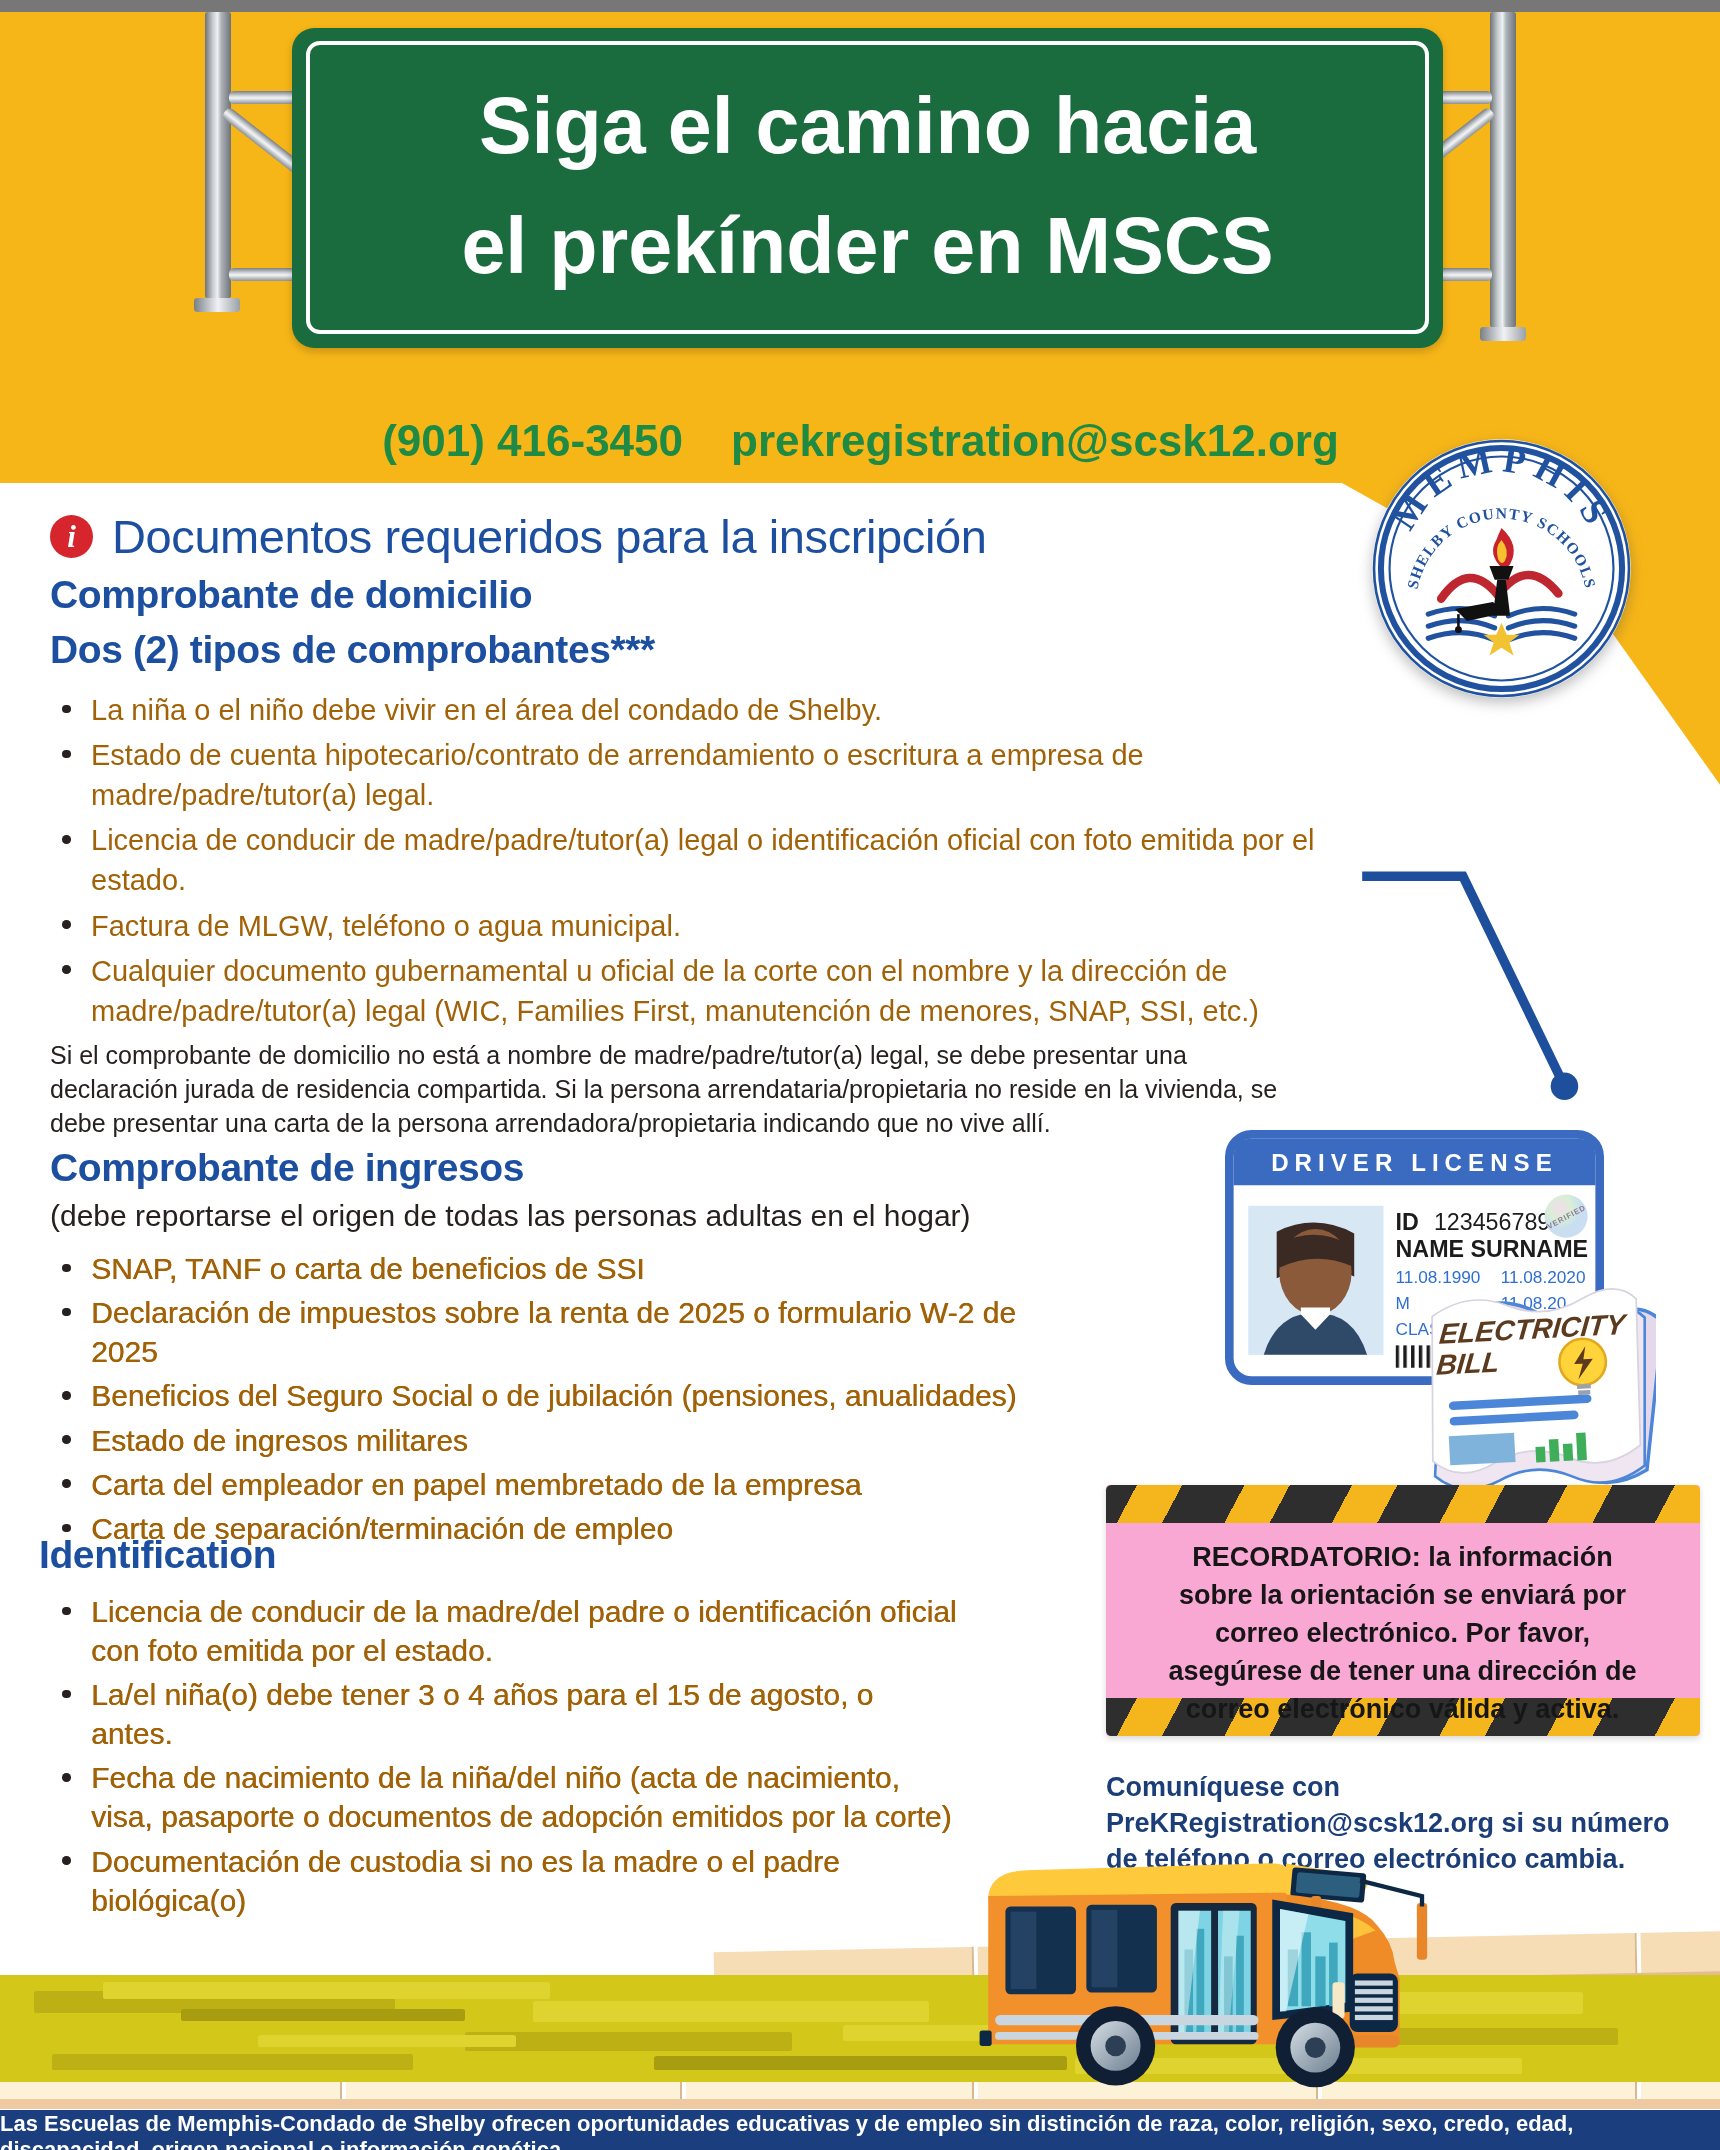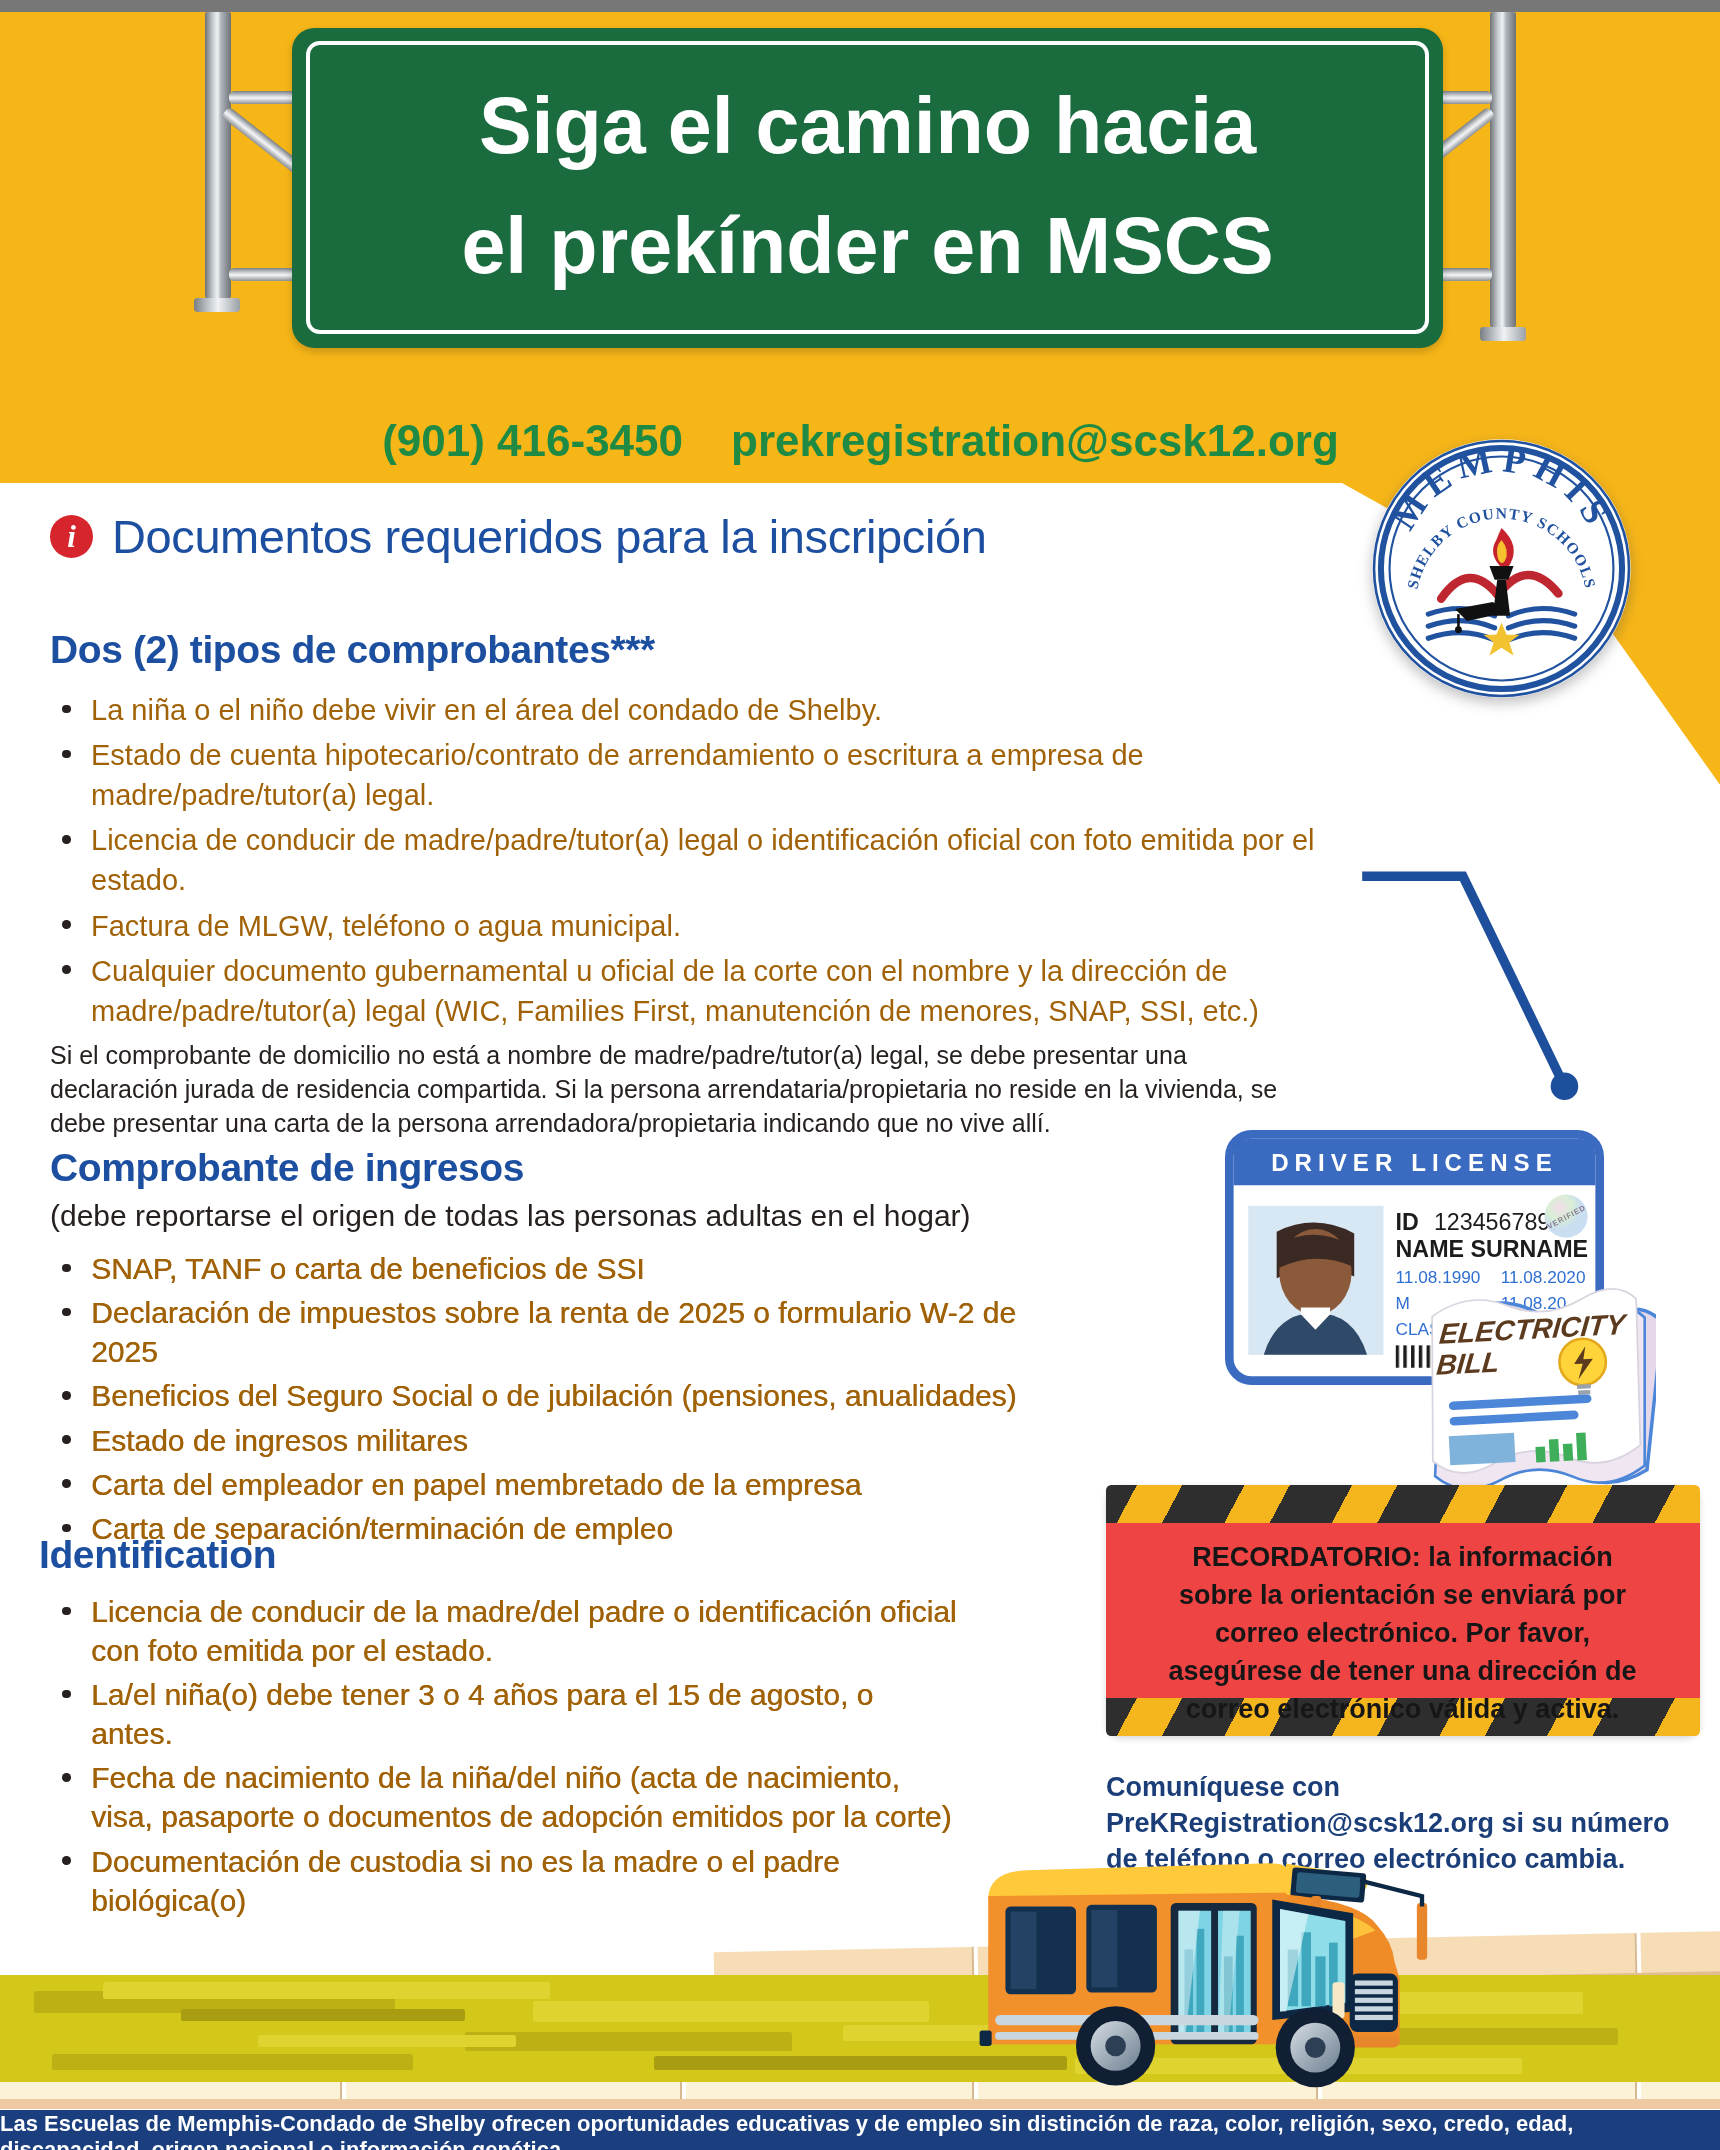--- a/index.html
+++ b/index.html
@@ -55,21 +55,21 @@
   .ing-note{left:50px;top:1187px;width:1205px;color:#26211F;font-size:30px;}
   .list-ing{left:50px;top:1237px;width:989px;font-size:30px;line-height:39px;}
   .list-ing li, .list-id li{text-shadow:0.4px 0 0 currentColor;}
   .h-id{left:39px;top:1521px;width:1205px;}
   .list-id{left:50px;top:1580px;width:912px;font-size:30px;line-height:39px;}
 
   
   .license{left:1225px;top:1118px;width:379px;height:255px;}
   .bill{left:1415px;top:1263px;width:241px;height:215px;}
 
-  .reminder{left:1106px;top:1473px;width:594px;height:251px;background:#ef4444;border-radius:15px;
+  .reminder{left:1106px;top:1473px;width:594px;height:251px;background:#f9a8d4;border-radius:4px;
     box-shadow:0 2.6px 6.9px rgba(0,0,0,0.15);}
   .stripe{position:absolute;left:0;right:0;height:38px;
     background:repeating-linear-gradient(-62deg,#F5B51D 0 40px,#2E2E2E 40px 95px);}
   .stripe.top{top:0;border-radius:5.2px 5.2px 0 0;}
   .stripe.bottom{bottom:0;border-radius:0 0 5.2px 5.2px;}
   .reminder-text{position:absolute;left:47px;top:53px;width:499px;color:#161616;
     font-size:27px;font-weight:700;line-height:38px;text-align:center;}
 
   .contact-note{left:1106px;top:1757px;width:594px;color:#1C3E78;font-size:27px;font-weight:700;line-height:36px;}
 
@@ -158,20 +158,21 @@
   <svg class="abs path-deco" viewBox="0 0 280 290">
     <polyline points="13,14 130,14 248,258" fill="none" stroke="#1E4F9C" stroke-width="11"></polyline>
     <circle cx="248" cy="258" r="16" fill="#1E4F9C"></circle>
   </svg>
 
   <div class="abs section-title-row">
     <div class="info-icon">i</div>
     <div class="section-title">Documentos requeridos para la inscripción</div>
   </div>
 
+  <div class="abs h-sub h-dom1">Comprobante de domicilio</div>
   <div class="abs h-sub h-dom2">Dos (2) tipos de comprobantes***</div>
 
   <ul class="abs blist list-dom">
       <li>La niña o el niño debe vivir en el área del condado de Shelby.</li>
       <li>Estado de cuenta hipotecario/contrato de arrendamiento o escritura a empresa de madre/padre/tutor(a) legal.</li>
       <li>Licencia de conducir de madre/padre/tutor(a) legal o identificación oficial con foto emitida por el estado.</li>
       <li>Factura de MLGW, teléfono o agua municipal.</li>
       <li>Cualquier documento gubernamental u oficial de la corte con el nombre y la dirección de madre/padre/tutor(a) legal (WIC, Families First, manutención de menores, SNAP, SSI, etc.)</li>
     </ul>
 

